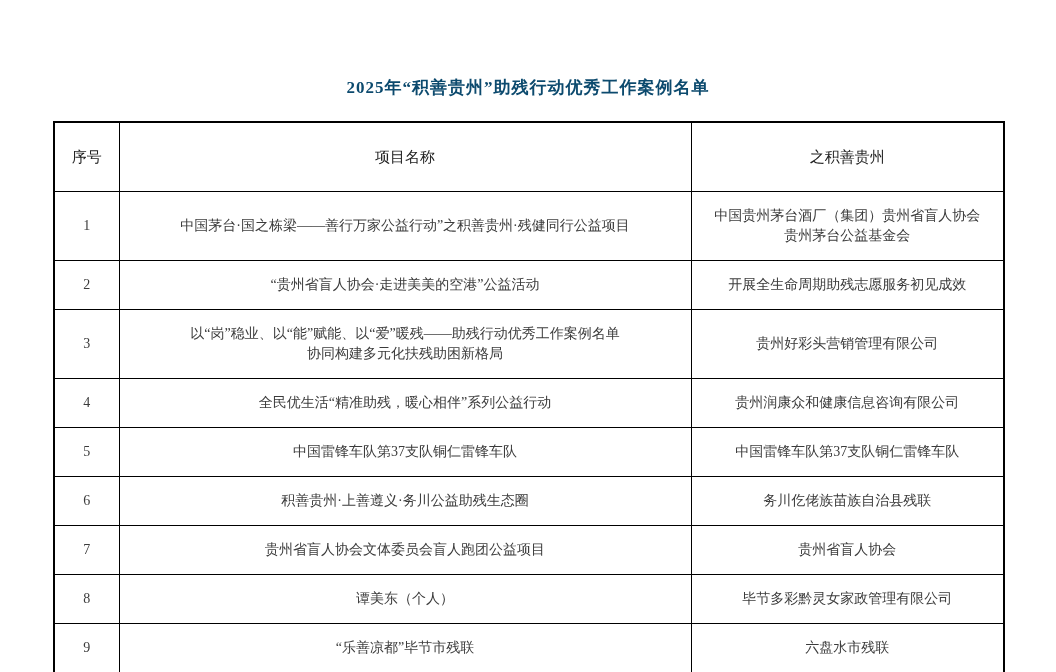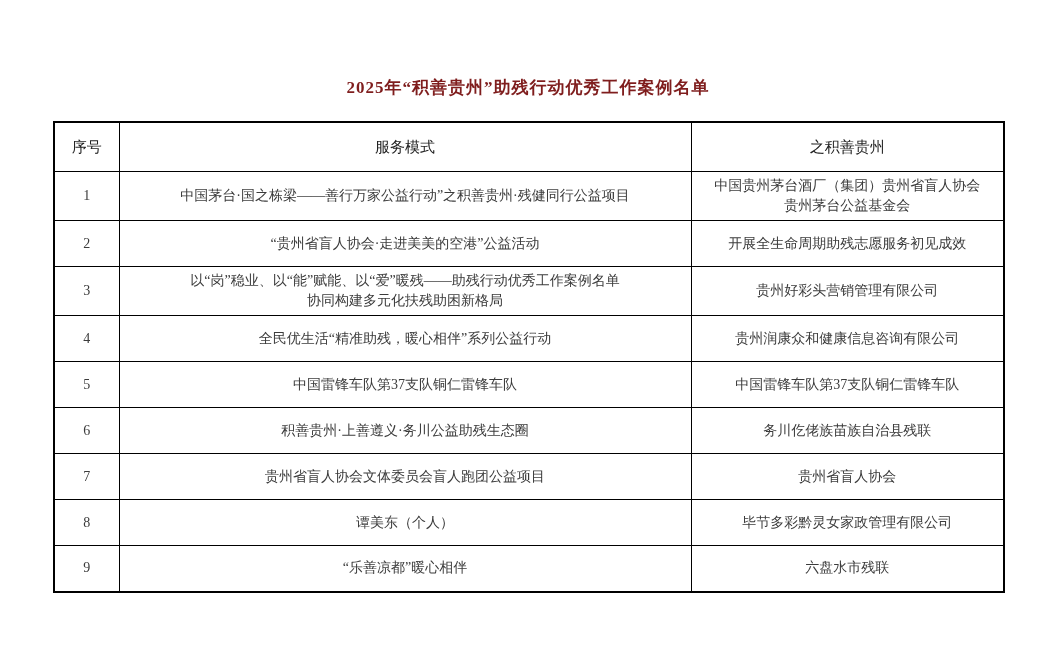--- a/index.html
+++ b/index.html
@@ -16,41 +16,41 @@
     overflow: hidden;
   }
   .doc-title {
     position: absolute;
     top: 76px;
     left: 0;
     width: 100%;
     text-align: center;
     font-size: 17px;
     font-weight: bold;
-    color: #7f1d1d;
+    color: #0c4a6e;
     letter-spacing: 1px;
   }
   table.case-table {
     position: absolute;
     left: 53px;
     top: 121px;
     width: 950px;
     border-collapse: collapse;
     table-layout: fixed;
     border: 2px solid #000000;
   }
   table.case-table th,
   table.case-table td {
     border: 1px solid #000000;
     text-align: center;
     vertical-align: middle;
     font-size: 14px;
     font-weight: normal;
     color: #3b3b3b;
-    padding: 4px 6px;
+    padding: 14px 6px;
     line-height: 20px;
     overflow: hidden;
   }
   table.case-table thead th {
     height: 40px;
     font-size: 15px;
     color: #222222;
   }
   table.case-table tbody tr {
     height: 46px;
@@ -69,21 +69,21 @@
 
   <table class="case-table">
     <colgroup>
       <col style="width:65px">
       <col style="width:572px">
       <col style="width:313px">
     </colgroup>
     <thead>
       <tr>
         <th>序号</th>
-        <th>服务模式</th>
+        <th>项目名称</th>
         <th>之积善贵州</th>
       </tr>
     </thead>
     <tbody id="table-body">
         <tr>
           <td>
             <span class="cell-line">1</span>
           </td>
           <td>
             <span class="cell-line">中国茅台·国之栋梁——善行万家公益行动”之积善贵州·残健同行公益项目</span>
@@ -169,21 +169,21 @@
           </td>
           <td>
             <span class="cell-line">毕节多彩黔灵女家政管理有限公司</span>
           </td>
         </tr>
         <tr>
           <td>
             <span class="cell-line">9</span>
           </td>
           <td>
-            <span class="cell-line">“乐善凉都”暖心相伴</span>
+            <span class="cell-line">“乐善凉都”毕节市残联</span>
           </td>
           <td>
             <span class="cell-line">六盘水市残联</span>
           </td>
         </tr>
       </tbody>
   </table>
 
 </div>
 

